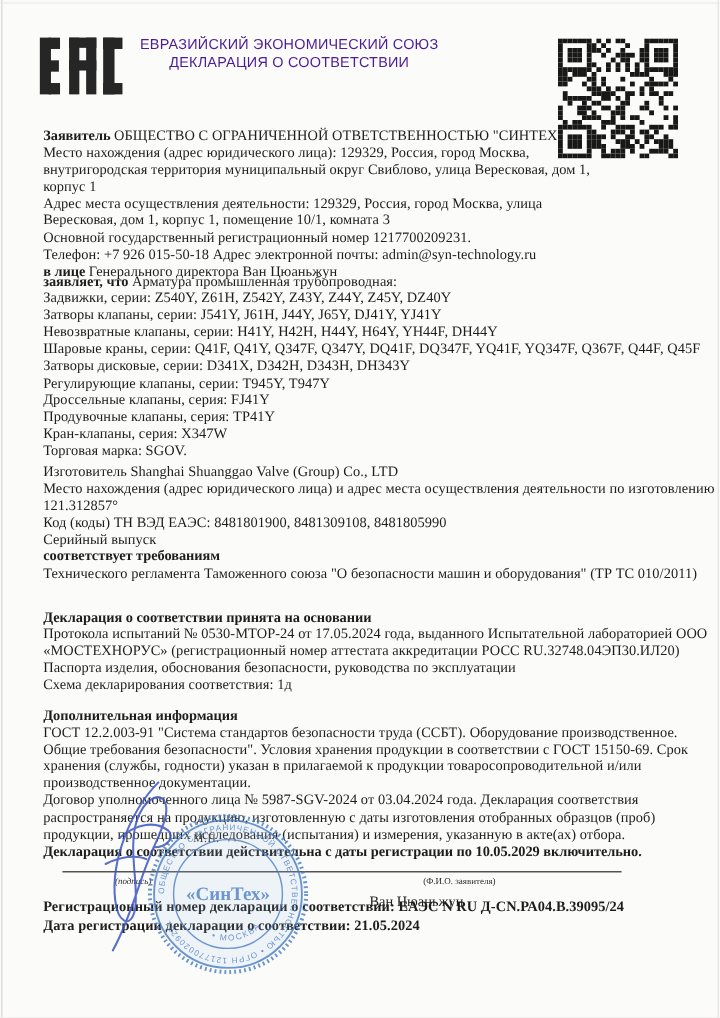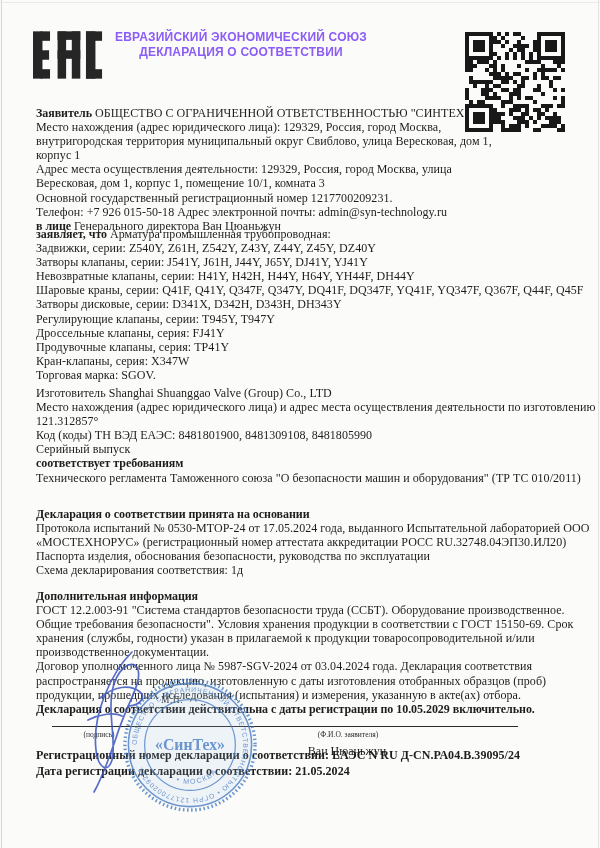--- a/index.html
+++ b/index.html
@@ -9,38 +9,38 @@
     background:#fbfbfa;overflow:hidden;
     font-family:"Liberation Serif", serif;color:#1d1d1d;
   }
   .edge-left{position:absolute;left:1px;top:0;width:1px;height:848px;background:#d7d6d3;}
   .edge-right{position:absolute;right:1px;top:0;width:1px;height:848px;background:#e3e2df;}
   .edge-top{position:absolute;left:0;top:2px;width:600px;height:1px;background:#eceae6;}
 
   .eac{position:absolute;left:33px;top:30px;}
   .title{
     position:absolute;left:110px;top:30px;width:262px;text-align:center;
-    font-family:"Liberation Sans", sans-serif;font-weight:bold;font-size:12px;line-height:15px;
-    color:#8b5cf6;letter-spacing:.2px;
+    font-family:"Liberation Sans", sans-serif;font-weight:normal;font-size:12px;line-height:15px;
+    color:#4c1d95;letter-spacing:.2px;
   }
   .qr{position:absolute;left:465px;top:32px;width:100px;height:100px;}
 
   .doc .block{
     position:absolute;left:36px;
     font-size:12px;line-height:14.1px;white-space:nowrap;letter-spacing:.05px;
   }
   .doc .block b{letter-spacing:-.05px;}
   .block .line{height:14.1px;}
 
   .sig-rule{position:absolute;left:52px;top:726px;width:466px;height:1px;background:#2b2b2b;z-index:1;}
   .mp{position:absolute;left:161px;top:695px;font-size:9.5px;color:#2e2e2e;z-index:1;letter-spacing:.5px;}
   .signer{position:absolute;left:267px;top:744px;width:160px;text-align:center;font-size:12px;z-index:1;}
   .cap{position:absolute;top:730px;font-size:7.5px;color:#2a2a2a;text-align:center;z-index:1;}
-  .cap1{left:64px;width:70px;}
-  .cap2{left:293px;width:110px;}
+  .cap1{left:76px;width:70px;font-style:italic;}
+  .cap2{left:303px;width:110px;text-align:right;}
   .reg{position:absolute;left:36px;font-size:12px;font-weight:bold;white-space:nowrap;letter-spacing:.05px;}
   .reg1{top:748px;}
   .reg2{top:764px;}
 
   .stamp{position:absolute;left:121px;top:676px;z-index:2;opacity:.82;}
   .stamp text{font-family:"Liberation Sans", sans-serif;fill:#4c7fc4;}
   .stamp .ring{font-size:6.9px;letter-spacing:.9px;}
   .stamp .ring2{font-size:7.2px;letter-spacing:1.4px;}
   .stamp .center{font-family:"Liberation Serif", serif;font-size:16px;font-weight:bold;}
   .scrawl{position:absolute;left:70px;top:646px;z-index:3;}

